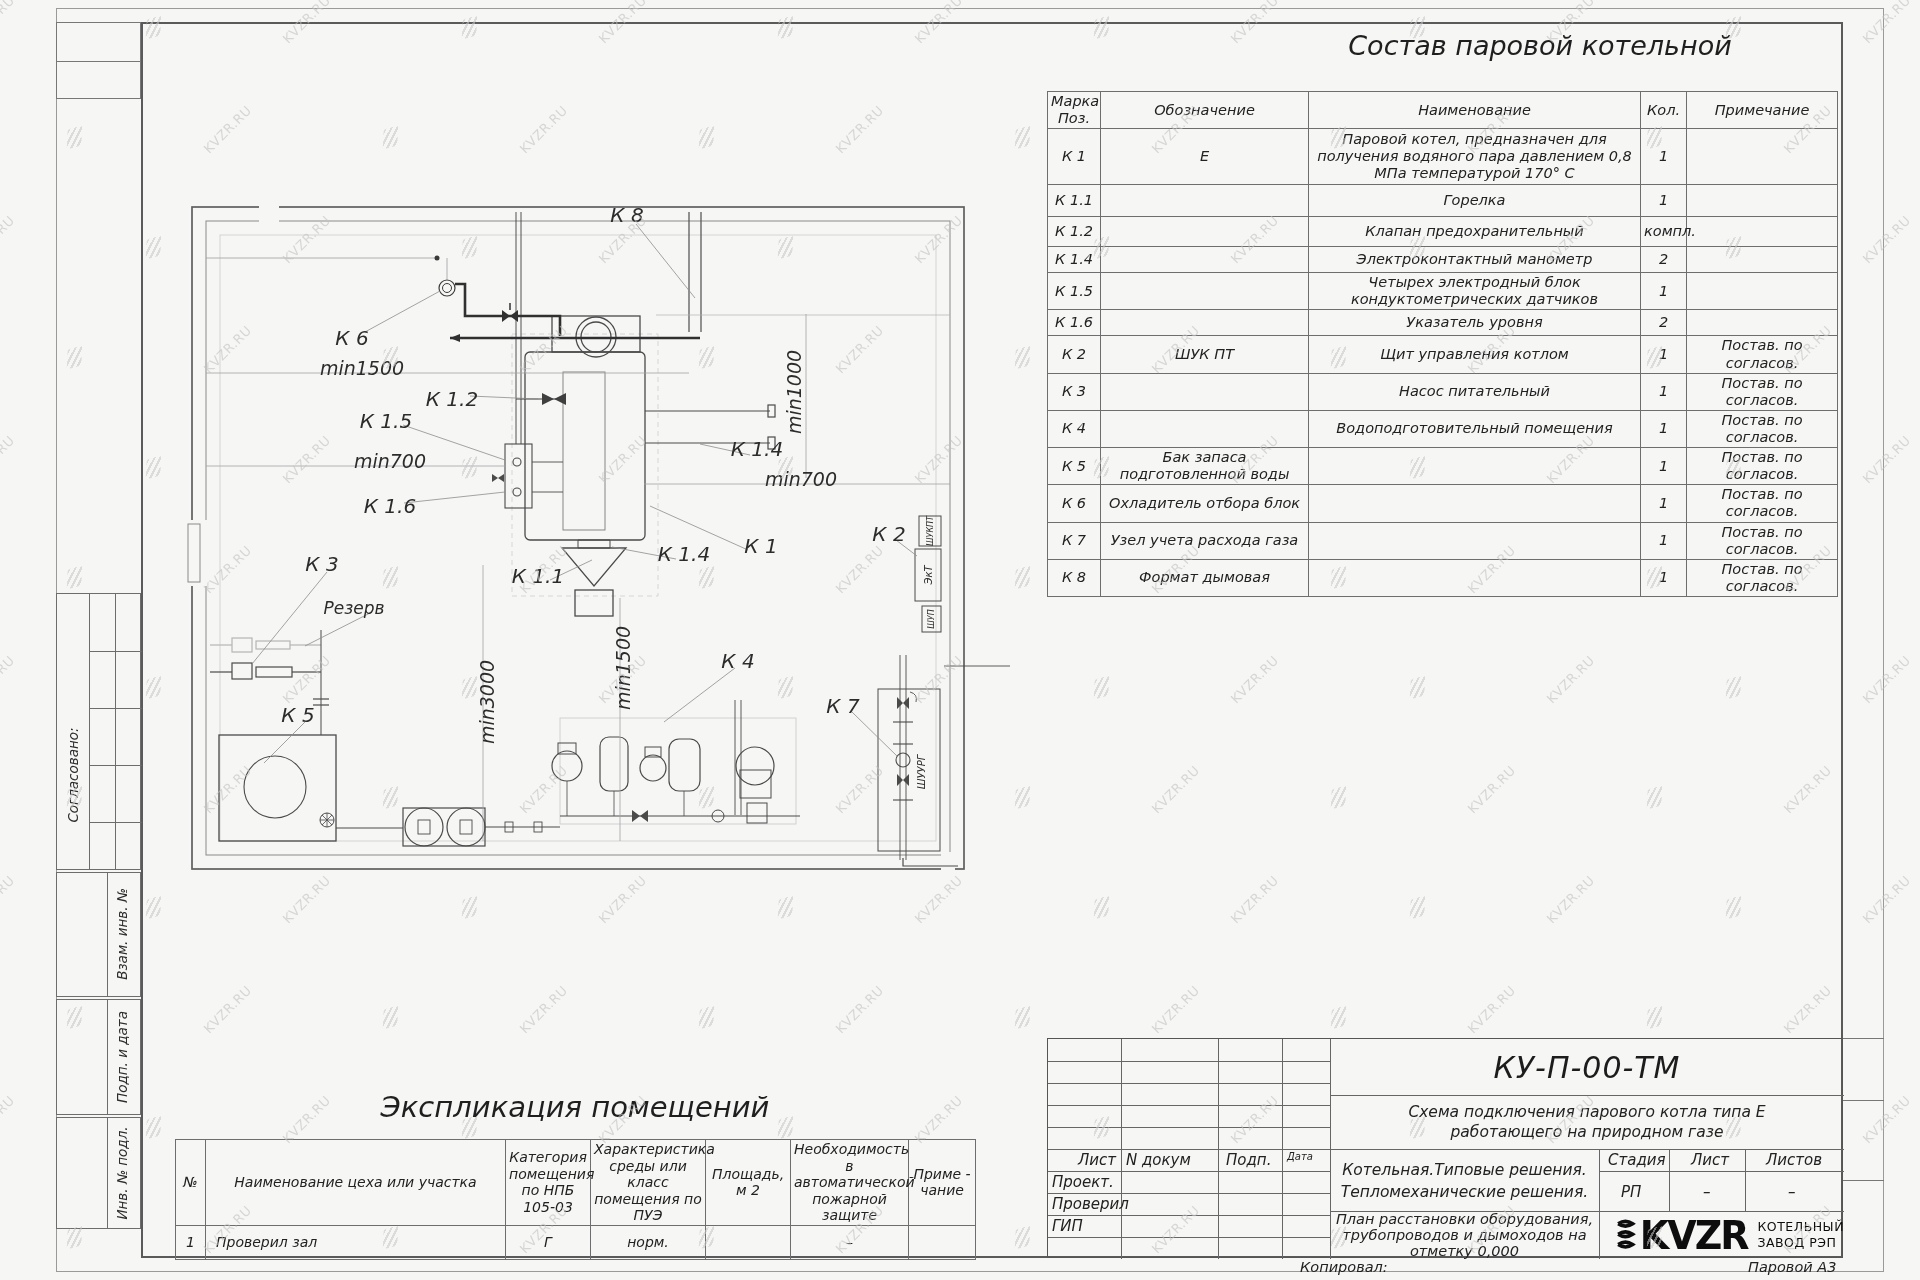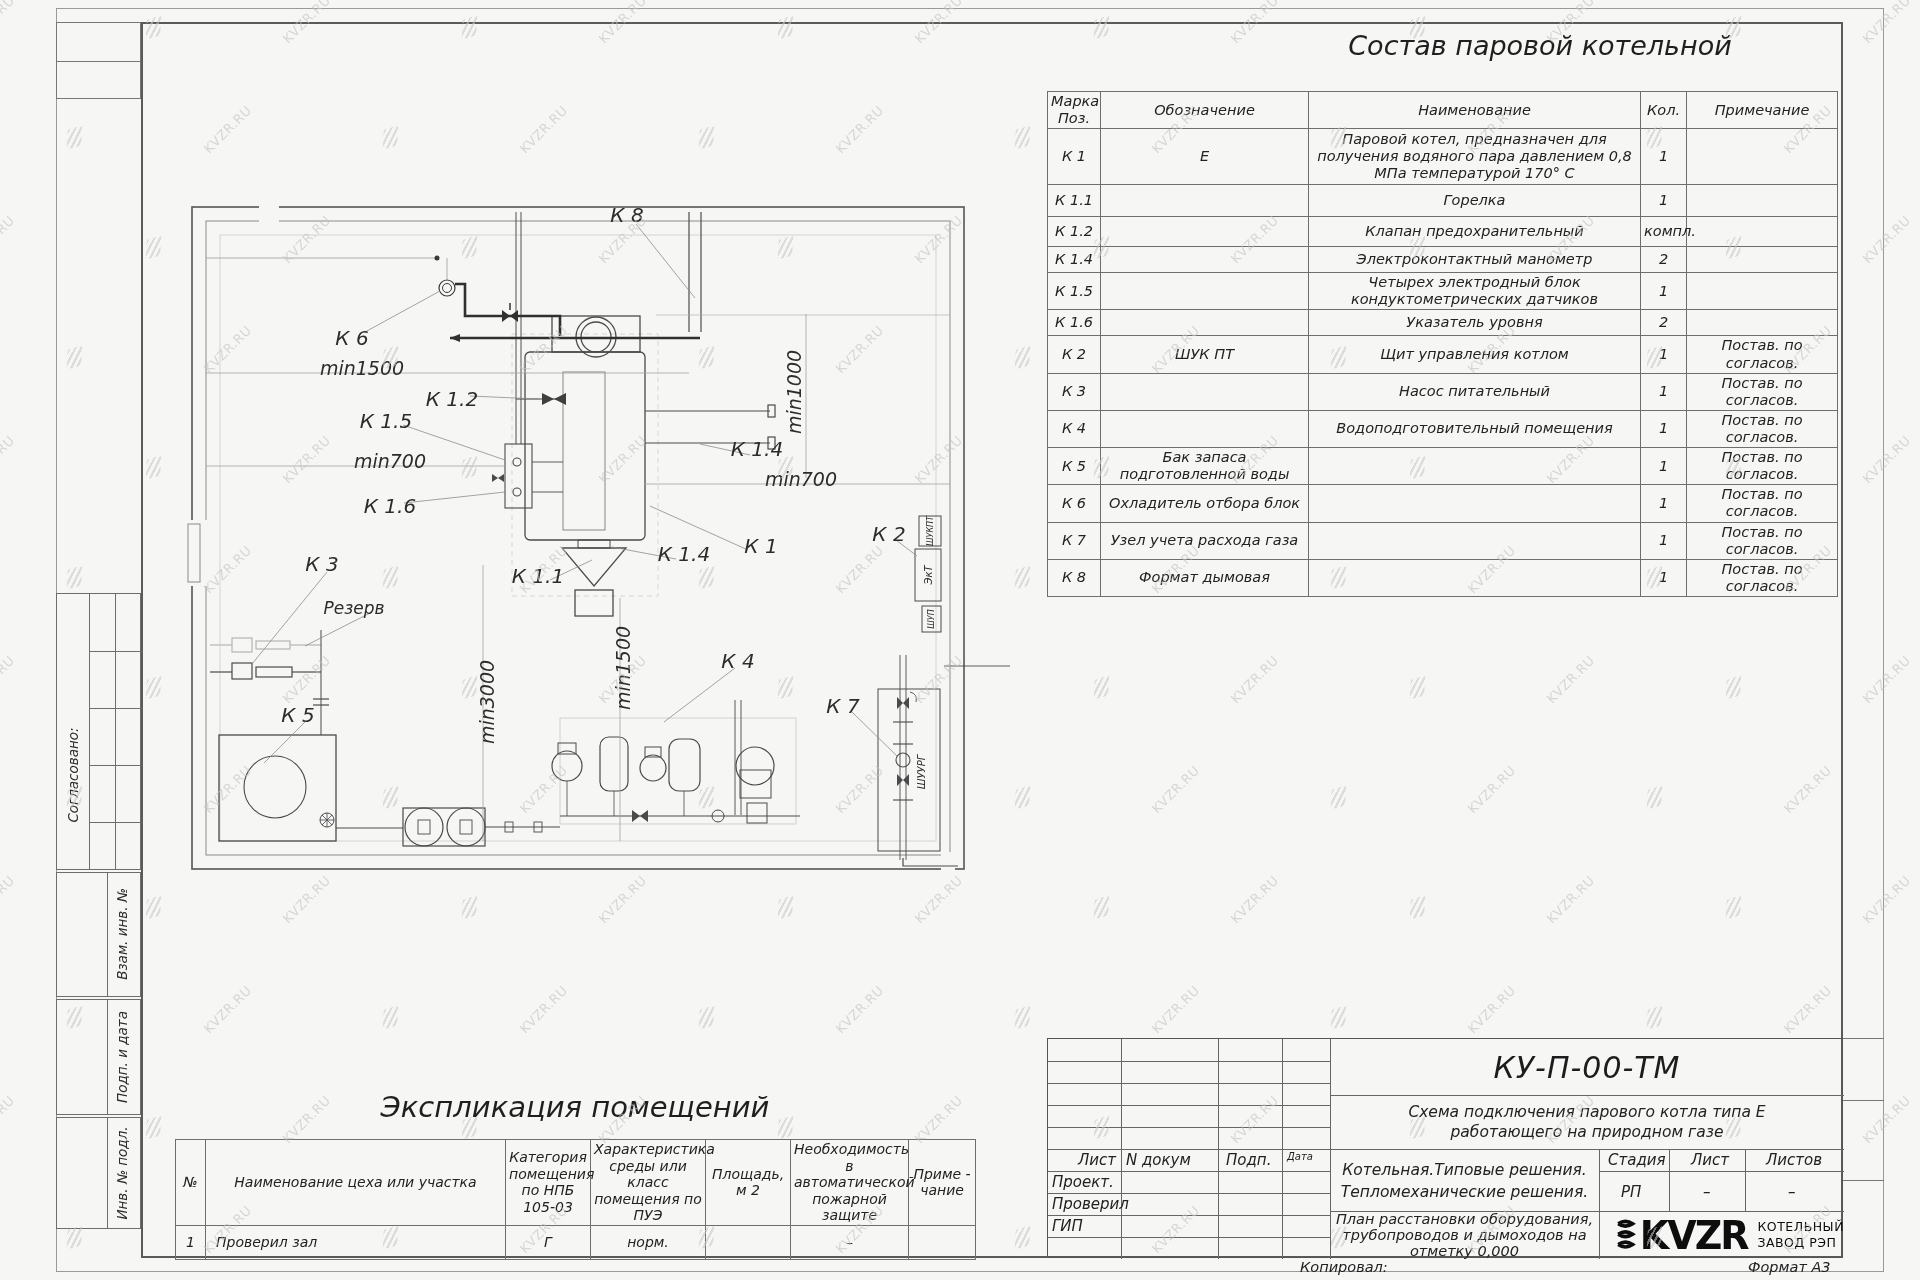--- a/index.html
+++ b/index.html
@@ -524,21 +524,21 @@
       </svg>
       <span class="logo-kvzr">KVZR</span>
       <span class="logo-cap">
         <span style="display:block">КОТЕЛЬНЫЙ</span>
         <span style="display:block">ЗАВОД РЭП</span>
       </span>
     </div>
   </div>
 
   <span class="below-frame" style="left:1300px;top:1259px;">Копировал:</span>
-  <span class="below-frame" style="left:1748px;top:1259px;">Формат А3</span>
+  <span class="below-frame" style="left:1748px;top:1259px;">Паровой А3</span>
 
   <div id="watermarks">
       <span class="wm-text" style="left: -40px; top: 12px;">KVZR.RU</span>
       <div class="wm-logo" style="left: 146px; top: 18px;"></div>
       <span class="wm-text" style="left: 276px; top: 12px;">KVZR.RU</span>
       <div class="wm-logo" style="left: 462px; top: 18px;"></div>
       <span class="wm-text" style="left: 592px; top: 12px;">KVZR.RU</span>
       <div class="wm-logo" style="left: 778px; top: 18px;"></div>
       <span class="wm-text" style="left: 908px; top: 12px;">KVZR.RU</span>
       <div class="wm-logo" style="left: 1094px; top: 18px;"></div>

